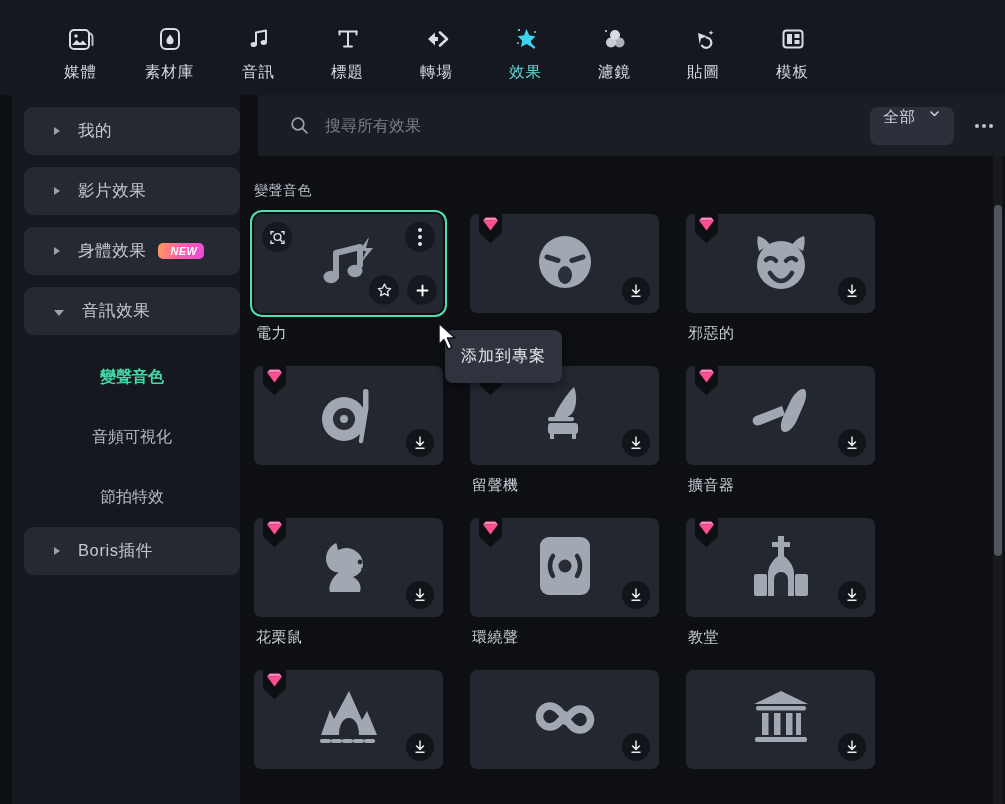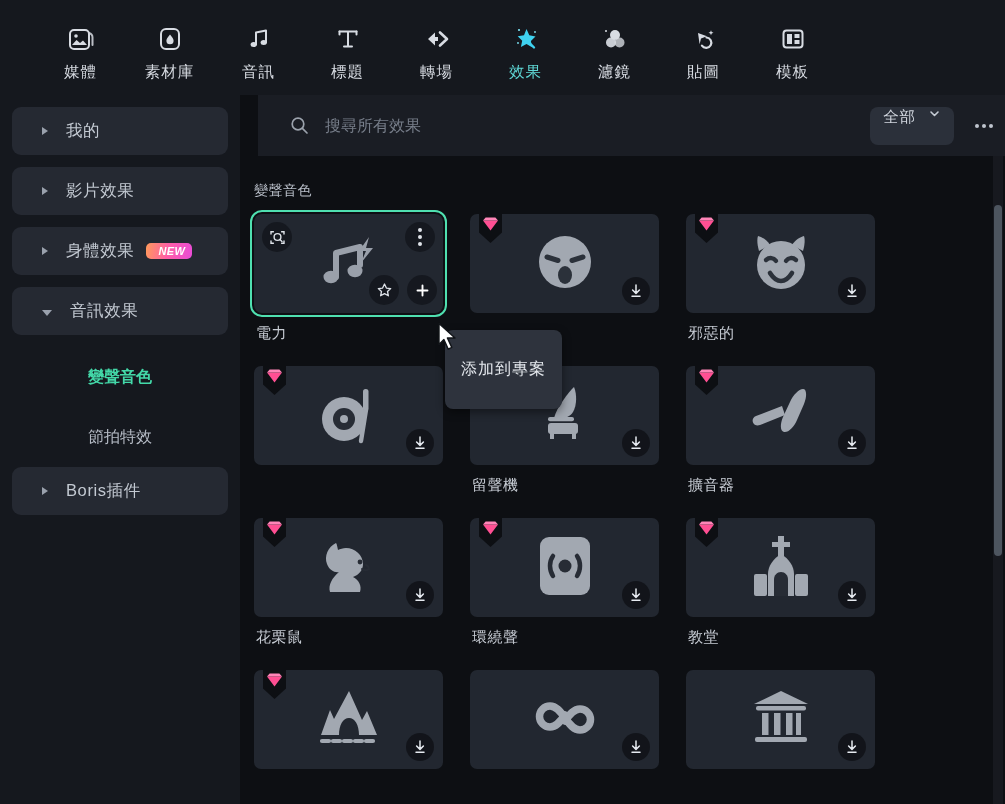--- a/index.html
+++ b/index.html
@@ -26,21 +26,21 @@
     cursor: pointer; color: #d8dce3;
     padding-top: 8px;
   }
   .tool-item .ticon { height: 40px; display: flex; align-items: center; justify-content: center; }
   .tool-item .tlabel { font-size: 15.5px; margin-top: 3px; letter-spacing: 1px; }
   .tool-item.active { color: #5fd8d6; }
   .tool-item.active .tlabel { color: #5fd8d6; }
 
   
   .sidebar {
-    position: absolute; left: 0; top: 95px; width: 240px; height: 709px;
+    position: absolute; left: 12px; top: 95px; width: 240px; height: 709px;
     background: #15181e;
   }
   .side-group {
     margin: 0 12px 12px 12px;
     height: 48px;
     background: #252932;
     border-radius: 9px;
     display: flex; align-items: center;
     padding-left: 30px;
     cursor: pointer;
@@ -168,21 +168,21 @@
   .cb-menu { right: 8px; top: 8px; }
   .cb-star { right: 44px; bottom: 8px; }
   .cb-add  { right: 6px;  bottom: 8px; }
   .cb-menu i { width: 4px; height: 4px; border-radius: 50%; background: #dfe3e9; display:block; margin: 1.3px 0; }
   .cb-menu { flex-direction: column; }
 
   .tooltip {
     position: absolute; left: 445px; top: 330px;
     background: #2e333d;
     border-radius: 8px;
-    padding: 29px 16px;
+    padding: 16px 16px;
     font-size: 16px; color: #e3e7ec;
     letter-spacing: 1px;
     z-index: 40;
     box-shadow: 0 3px 10px rgba(0,0,0,0.45);
     white-space: nowrap;
   }
   .cursor { position: absolute; left: 437px; top: 322px; z-index: 50; pointer-events:none; }
 
   .scrollbar-track {
     position: absolute; right: 2px; top: 156px; width: 10px; height: 648px;
@@ -320,20 +320,23 @@
       <span class="badge-new">NEW</span>
     </div>
 
     <div class="side-group">
       <span class="side-arrow open"></span>
       <span class="side-label">音訊效果</span>
     </div>
 
     <div class="side-sub active">
       <span>變聲音色</span>
+    </div>
+    <div class="side-sub">
+      <span>音頻可視化</span>
     </div>
     <div class="side-sub">
       <span>節拍特效</span>
     </div>
 
     <div class="side-group">
       <span class="side-arrow"></span>
       <span class="side-label">Boris插件</span>
     </div>
 

